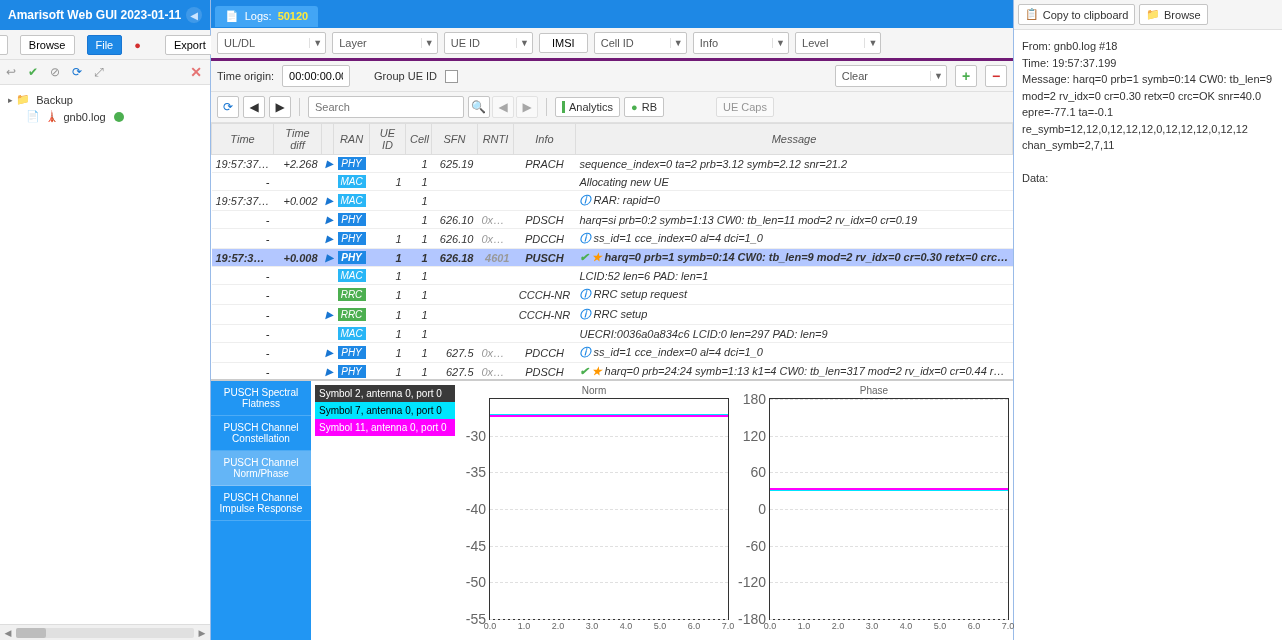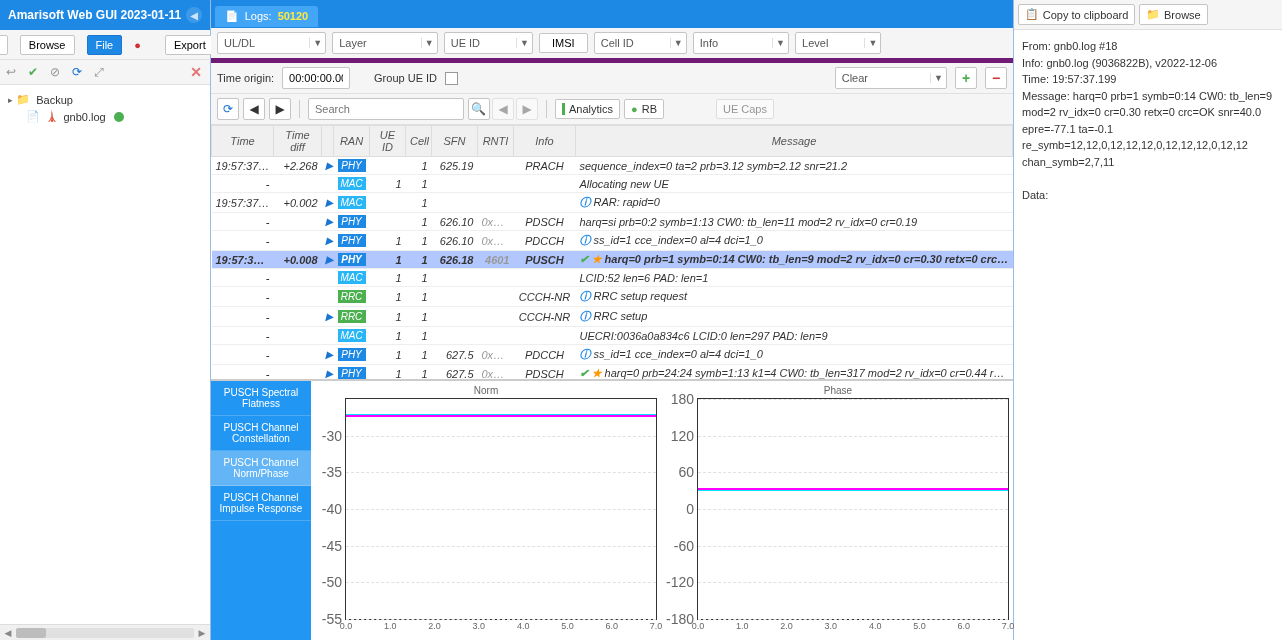--- a/index.html
+++ b/index.html
@@ -37,21 +37,21 @@
 .sidebar-scroll .track { flex:1; height:10px; background:#e0e0e0; border-radius:2px; position:relative;}
 .sidebar-scroll .thumb { position:absolute; left:0; width:30px; height:10px; background:#bdbdbd; border-radius:2px;}
 
 
 .center { flex: 1; display: flex; flex-direction: column; min-width:0; border-right:1px solid #99bbe8; }
 .tabs-bar { background: #1e88e5; display: flex; align-items: center; padding: 0 4px; height: 28px; }
 .tab { background: #42a5f5; color:#fff; padding:4px 10px; border-radius:3px 3px 0 0; margin-top:4px; display:flex; align-items:center; gap:6px; font-size:11px; cursor:pointer;}
 .tab .doc-icon::before { content:"📄"; font-size:11px;}
 .tab .count { color:#ffeb3b; font-weight:bold;}
 
-.filter-bar { background:#f5f5f5; border-bottom:5px solid #701a75; padding:4px 6px; display:flex; gap:6px; align-items:center; }
+.filter-bar { background:#f5f5f5; border-bottom:3px solid #701a75; padding:4px 6px; display:flex; gap:6px; align-items:center; }
 .combo { display:flex; align-items:center; border:1px solid #c5c5c5; background:#fff; border-radius:2px; height:22px; }
 .combo label { padding:0 6px; font-size:11px; color:#555; }
 .combo input { border:none; outline:none; width:48px; height:20px; font-size:11px; padding:0 3px;}
 .combo .arrow { width:16px; text-align:center; font-size:9px; color:#666; cursor:pointer; border-left:1px solid #e0e0e0;}
 .combo.sm input{ width:30px;}
 .combo.lg input{ width:56px;}
 
 .filter-bar2 { background:#f5f5f5; border-bottom:1px solid #e0e0e0; padding:4px 6px; display:flex; gap:8px; align-items:center; }
 .txt-input { border:1px solid #c5c5c5; height:22px; padding:0 6px; font-size:11px; border-radius:2px; outline:none;}
 .checkbox { width:13px; height:13px; border:1px solid #999; background:#fff;}
@@ -459,20 +459,25 @@
     </div>
 
     <div class="bottom-panel">
       <div class="chart-tabs">
         <div class="chart-tab">PUSCH Spectral Flatness</div>
         <div class="chart-tab">PUSCH Channel Constellation</div>
         <div class="chart-tab active">PUSCH Channel Norm/Phase</div>
         <div class="chart-tab">PUSCH Channel Impulse Response</div>
       </div>
       <div class="chart-area">
+        <div class="legend-box">
+          <div class="legend-item leg-black">Symbol 2, antenna 0, port 0</div>
+          <div class="legend-item leg-cyan">Symbol 7, antenna 0, port 0</div>
+          <div class="legend-item leg-mag">Symbol 11, antenna 0, port 0</div>
+        </div>
         <div class="chart-wrap">
           <div class="chart">
             <div class="chart-title">Norm</div>
             <div class="chart-plot" style="margin-left:30px; margin-bottom:16px;" id="chart0">
                 <div class="grid-line" style="top: 16.6667%;"></div>
                 <div class="grid-line" style="top: 33.3333%;"></div>
                 <div class="grid-line" style="top: 50%;"></div>
                 <div class="grid-line" style="top: 66.6667%;"></div>
                 <div class="grid-line" style="top: 83.3333%;"></div>
                 <div class="grid-line" style="top: 100%;"></div>
@@ -545,21 +550,20 @@
           <span>📋</span>
           <span>Copy to clipboard</span>
         </div>
       <div class="link-btn">
           <span>📁</span>
           <span>Browse</span>
         </div>
     </div>
     <div class="detail-body">
       <div><span class="lbl">From:</span> <span>gnb0.log #18</span></div>
-      <div><span class="lbl">Info:</span> <span>gnb0.log (9036822B), v2022-12-06</span></div>
       <div><span class="lbl">Time:</span> <span>19:57:37.199</span></div>
       <div><span class="lbl">Message:</span> <span>harq=0 prb=1 symb=0:14 CW0: tb_len=9 mod=2 rv_idx=0 cr=0.30 retx=0 crc=OK snr=40.0 epre=-77.1 ta=-0.1 re_symb=12,12,0,12,12,12,0,12,12,12,0,12,12 chan_symb=2,7,11</span></div>
       <br>
       <div><span class="lbl">Data:</span></div>
     </div>
   </div>
 
 </div>
 
 </body></html>

